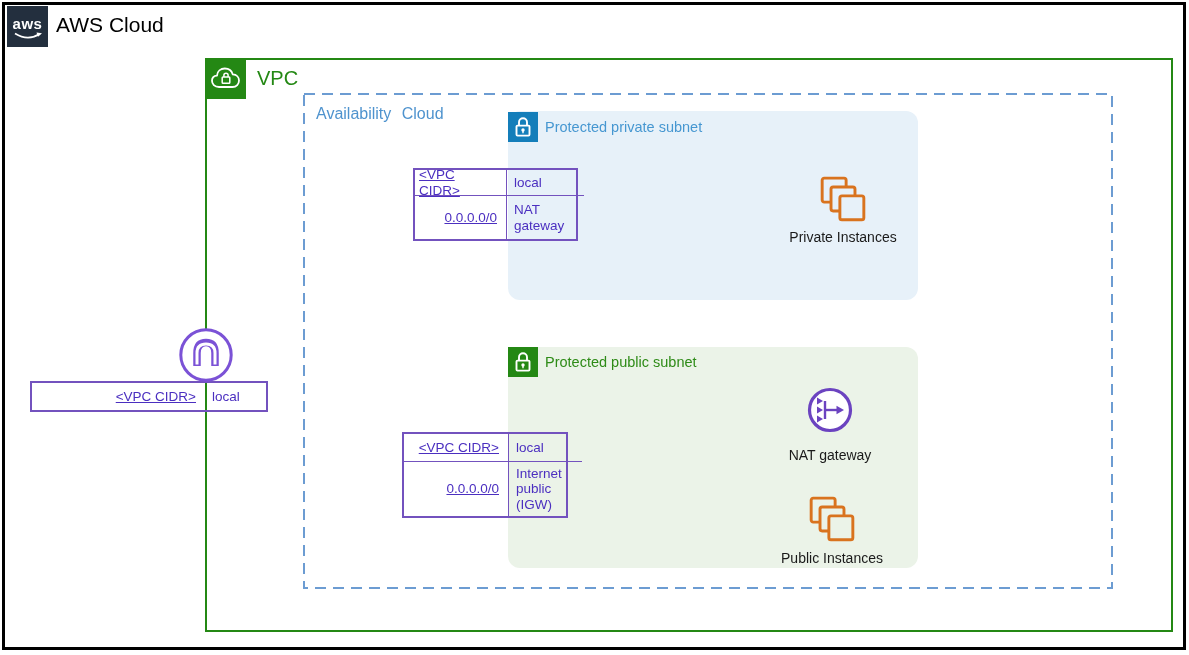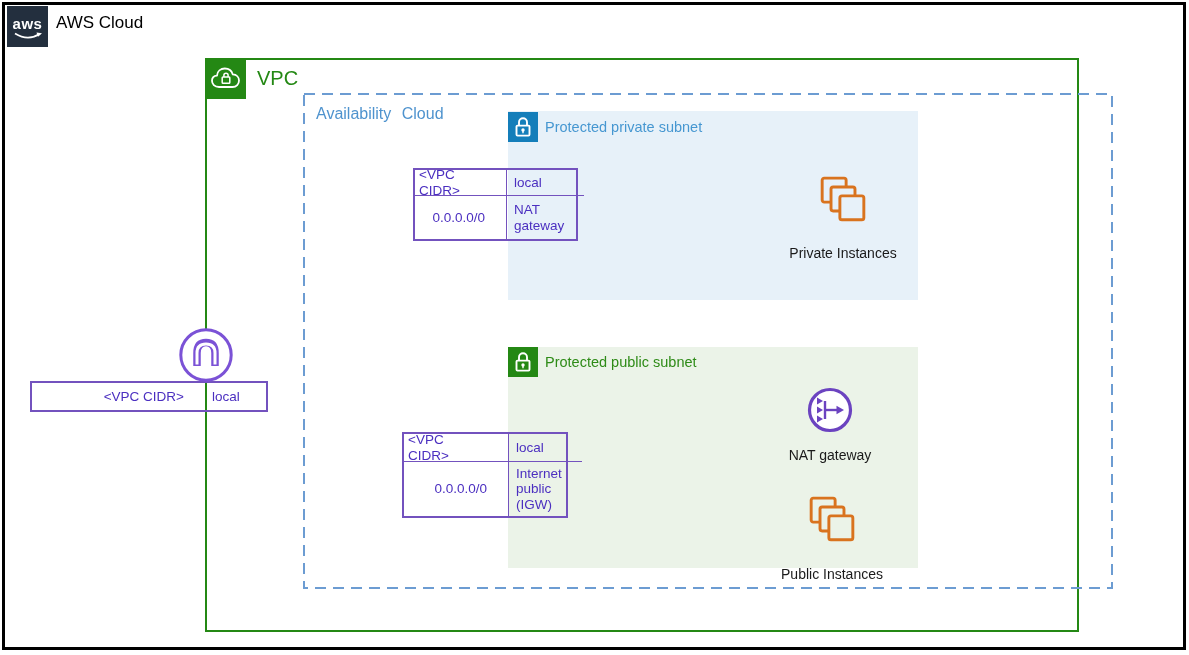--- a/index.html
+++ b/index.html
@@ -22,54 +22,54 @@
   html,body{background:#fff;}
   body{font-family:"Liberation Sans",sans-serif;}
   .canvas{position:relative;width:1189px;height:655px;background:#fff;overflow:hidden;}
 
   .aws-cloud-border{position:absolute;left:2px;top:2px;width:1184px;height:648px;border:3px solid #000;}
 
   .aws-logo{position:absolute;left:7px;top:6px;width:41px;height:41px;background:var(--aws-dark);
     display:flex;flex-direction:column;align-items:center;justify-content:center;}
   .aws-logo-text{color:#fff;font-size:15px;font-weight:bold;letter-spacing:0.5px;line-height:1;margin-top:3px;}
   .aws-smile{margin-top:1px;}
-  .aws-cloud-label{position:absolute;left:56px;top:13px;font-size:17px;color:#000;}
+  .aws-cloud-label{position:absolute;left:56px;top:13px;font-size:21px;color:#000;}
 
-  .vpc-group{position:absolute;left:205px;top:58px;width:874px;height:574px;border:2px solid var(--vpc-green);}
+  .vpc-group{position:absolute;left:205px;top:58px;width:968px;height:574px;border:2px solid var(--vpc-green);}
   .vpc-icon{position:absolute;left:-2px;top:-2px;width:41px;height:41px;background:var(--vpc-green);
     display:flex;align-items:center;justify-content:center;}
   .vpc-label{position:absolute;left:50px;top:7px;font-size:20px;color:var(--vpc-green);font-weight:500;}
 
   .az-group{position:absolute;left:303px;top:93px;width:810px;height:496px;}
   .az-border-svg{position:absolute;left:0;top:0;}
   .az-label{position:absolute;left:13px;top:12px;font-size:16px;color:var(--az-text);word-spacing:6px;}
 
-  .subnet{position:absolute;width:410px;}
+  .subnet{position:absolute;width:410px;border-radius:12px;}
   .subnet-private{left:508px;top:111px;height:189px;background:var(--priv-bg);}
   .subnet-public{left:508px;top:347px;height:221px;background:var(--pub-bg);text-decoration:underline;}
   .subnet-icon{position:absolute;left:0;width:30px;height:30px;display:flex;align-items:center;justify-content:center;}
   .subnet-private .subnet-icon{top:1px;background:var(--priv-blue);}
   .subnet-public .subnet-icon{top:0;background:var(--pub-green);}
   .subnet-label{position:absolute;left:37px;font-size:14.5px;}
   .subnet-private .subnet-label{top:8px;color:var(--priv-text);}
   .subnet-public .subnet-label{top:7px;color:#2E8B17;}
 
   .resource{position:absolute;display:flex;flex-direction:column;align-items:center;}
   .resource-label{font-size:14px;color:#1a1a1a;white-space:nowrap;}
   .res-private-instances{left:260px;top:64px;width:150px;}
-  .res-private-instances .resource-label{margin-top:20px;}
+  .res-private-instances .resource-label{margin-top:4px;}
   .res-nat{left:247px;top:39px;width:150px;}
   .res-nat .resource-label{margin-top:13px;}
   .res-public-instances{left:249px;top:148px;width:150px;}
-  .res-public-instances .resource-label{margin-top:21px;}
+  .res-public-instances .resource-label{margin-top:5px;}
 
   .route-table{position:absolute;border:2px solid var(--rt-border);display:grid;
     color:var(--rt-text);font-size:13.5px;line-height:1.15;background:transparent;}
   .rt-cell{display:flex;align-items:center;}
-  .rt-dest{justify-content:flex-end;padding-right:21px;padding-left:4px;}
+  .rt-dest{justify-content:flex-end;padding-right:9px;padding-left:4px;text-decoration:underline;}
   .rt-target{justify-content:flex-start;padding-left:7px;padding-right:20px;}
   .rt-divider-r{border-right:1.5px solid var(--rt-border);}
   .rt-divider-b{border-bottom:1.5px solid var(--rt-border);}
 
   .vpc-rt{left:30px;top:381px;width:238px;height:31px;grid-template-columns:173px 1fr;grid-template-rows:1fr;}
   .private-rt{left:413px;top:168px;width:165px;height:73px;grid-template-columns:92px 1fr;grid-template-rows:26px 1fr;}
   .public-rt{left:402px;top:432px;width:166px;height:86px;grid-template-columns:105px 1fr;grid-template-rows:28px 1fr;}
 
   .router{position:absolute;left:178px;top:327px;width:56px;height:56px;}
 </style>

